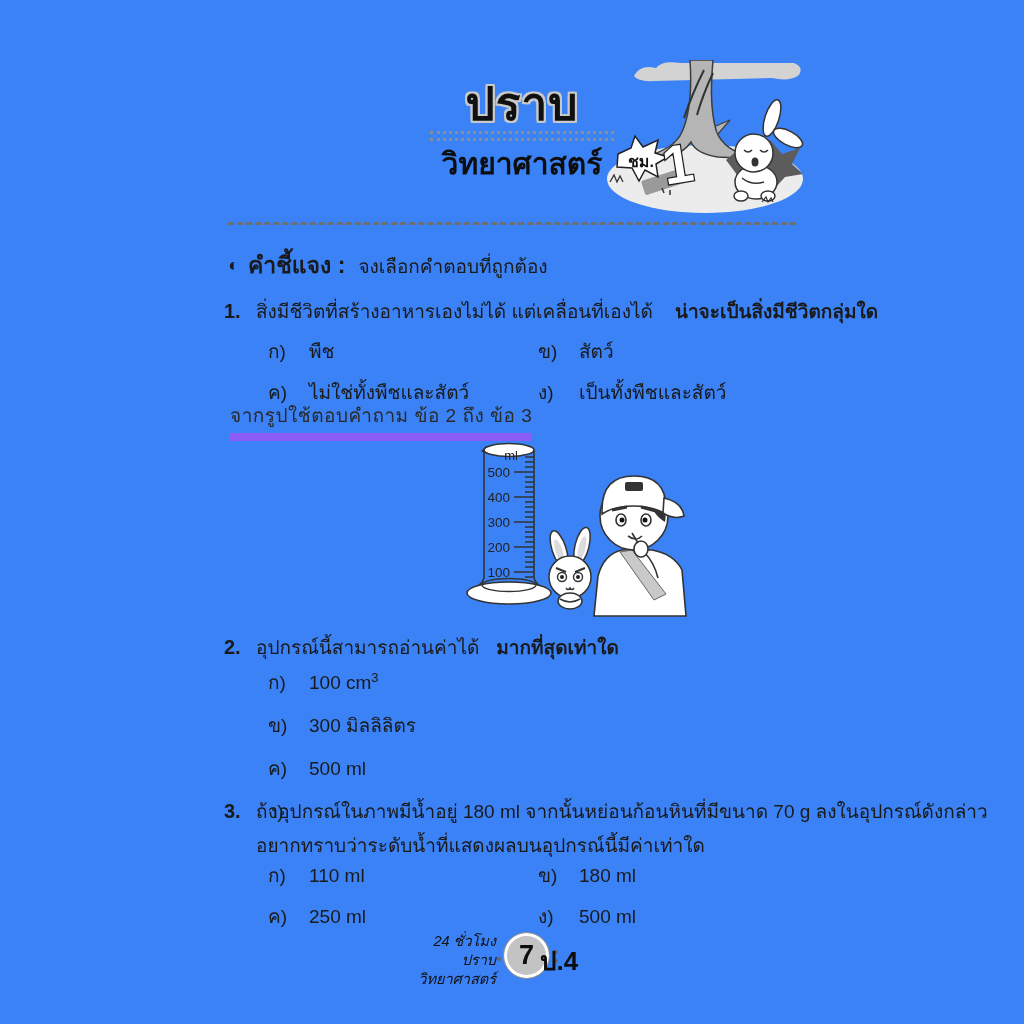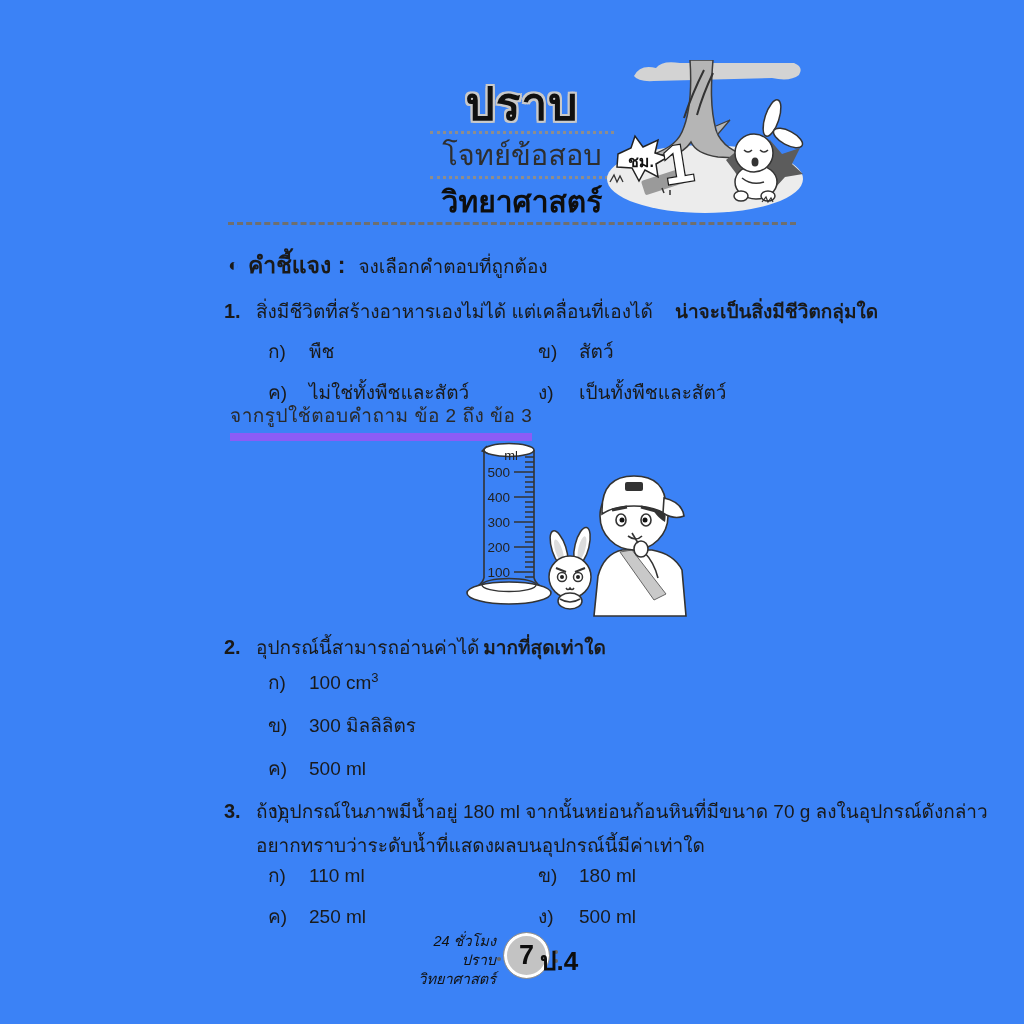--- a/index.html
+++ b/index.html
@@ -67,21 +67,20 @@
 </style>
 </head>
 <body>
 
 <div class="page">
 
   <header>
     <div class="abs title-block">
       <div class="title-main">ปราบ</div>
       <div class="dot-sep"></div>
-      <div class="title-sub">โจทย์ข้อสอบ</div>
       <div class="dot-sep"></div>
       <div class="title-science">วิทยาศาสตร์</div>
     </div>
 
     <svg class="abs cartoon-svg" width="202" height="158" viewBox="0 0 202 158">
       <ellipse cx="101" cy="119" rx="98" ry="34" fill="#ececec"></ellipse>
       <path d="M30 16 Q36 4 52 8 Q58 0 76 3 L190 3 Q200 7 195 15 Q186 22 168 18 L50 21 Q34 22 30 16 Z" fill="#d3d3d3"></path>
       <path d="M86 0 C88 30 86 54 78 72 C72 85 60 90 48 95 L68 95 C77 93 83 88 87 82 C91 91 100 95 114 97 L152 99 C130 93 117 85 112 70 C106 48 107 24 109 0 Z" fill="#b5b5b5" stroke="#3d3d3d" stroke-width="1.5"></path>
       <path d="M112 66 L126 60 L114 74" fill="#b5b5b5" stroke="#3d3d3d" stroke-width="1.2"></path>
       <polygon points="122,100 136,88 150,95 166,80 178,94 196,88 188,104 199,114 181,117 171,128 158,118 140,126 131,112" fill="#5c5c5c"></polygon>
@@ -194,21 +193,21 @@
         <circle cx="53" cy="64" r="2.5" fill="#111" stroke="none"></circle>
       <path d="M36 80 q8 6 14 0" fill="none"></path>
       <path d="M66 122 Q62 106 52 96" fill="none"></path>
       <ellipse cx="49" cy="93" rx="7" ry="8"></ellipse>
       <path d="M46 87 L40 77" fill="none"></path>
     </g>
   </svg>
 
   <section>
     <div class="abs q-line" style="left:224px; top:632px;">
-      <span class="q-num">2.</span><span>อุปกรณ์นี้สามารถอ่านค่าได้</span><span class="q-bold" style="margin-left:4px;">มากที่สุดเท่าใด</span>
+      <span class="q-num">2.</span><span>อุปกรณ์นี้สามารถอ่านค่าได้</span><span class="q-bold" style="margin-left:17px;">มากที่สุดเท่าใด</span>
     </div>
     <div class="abs options-col1" style="left:268px; top:667px;">
       <div class="option">
         <span class="opt-key">ก)</span>
         <span class="opt-text"><span>100 cm</span><sup>3</sup></span>
       </div>
       <div class="option">
         <span class="opt-key">ข)</span>
         <span class="opt-text">300 มิลลิลิตร</span>
       </div>

